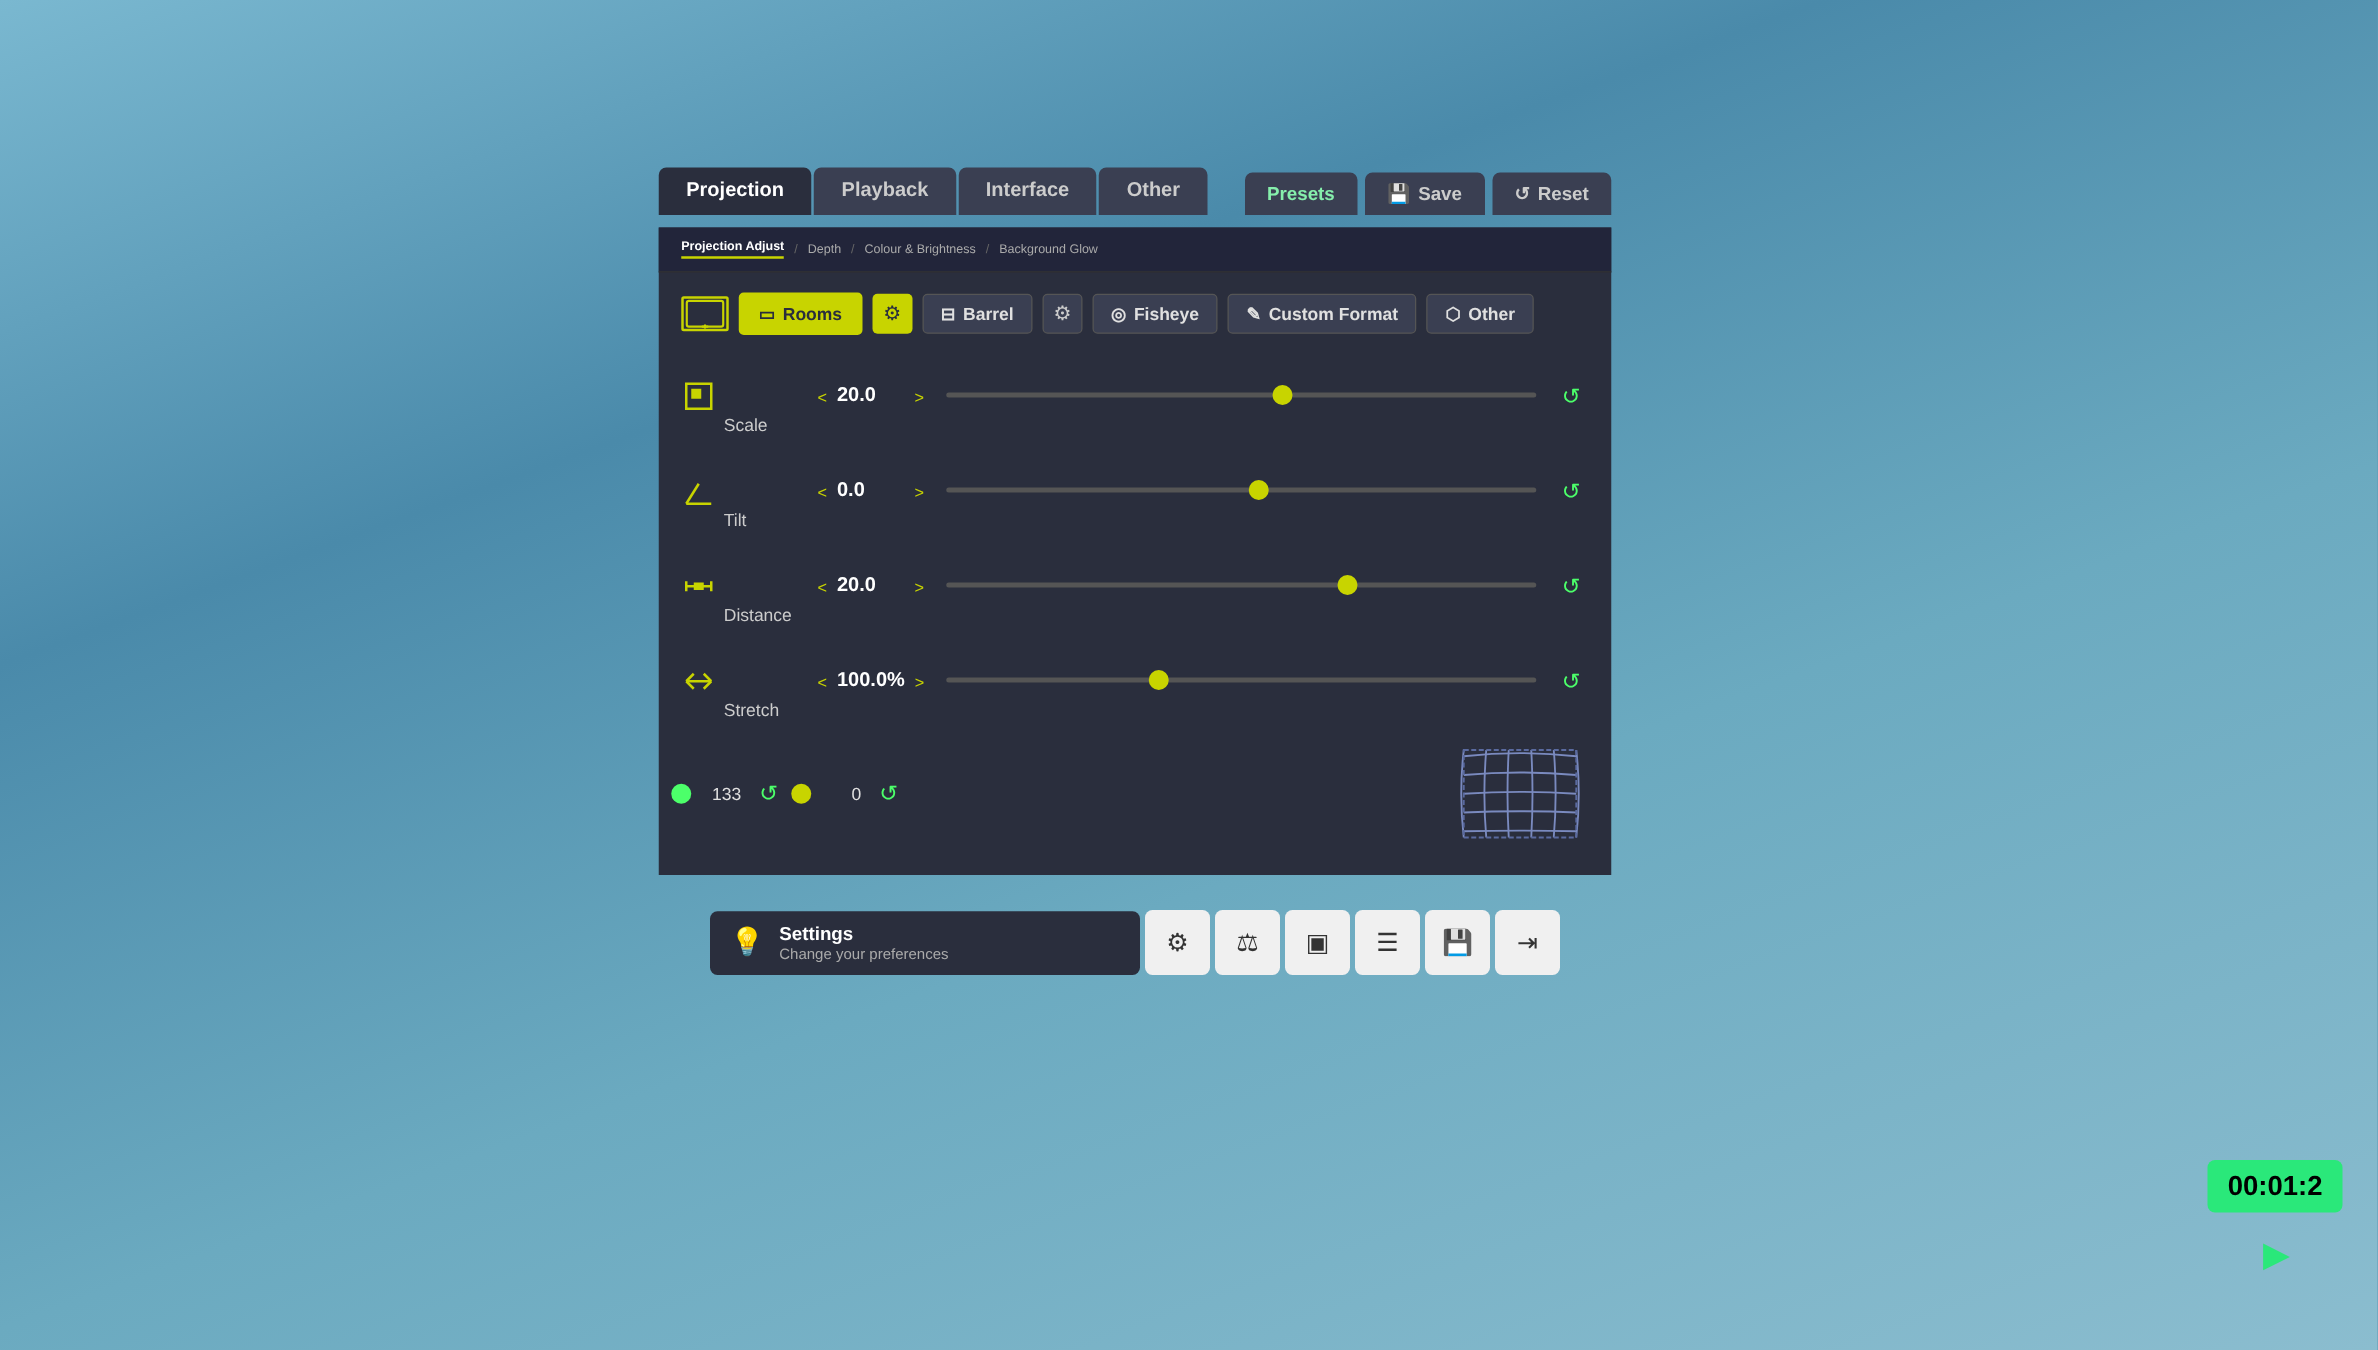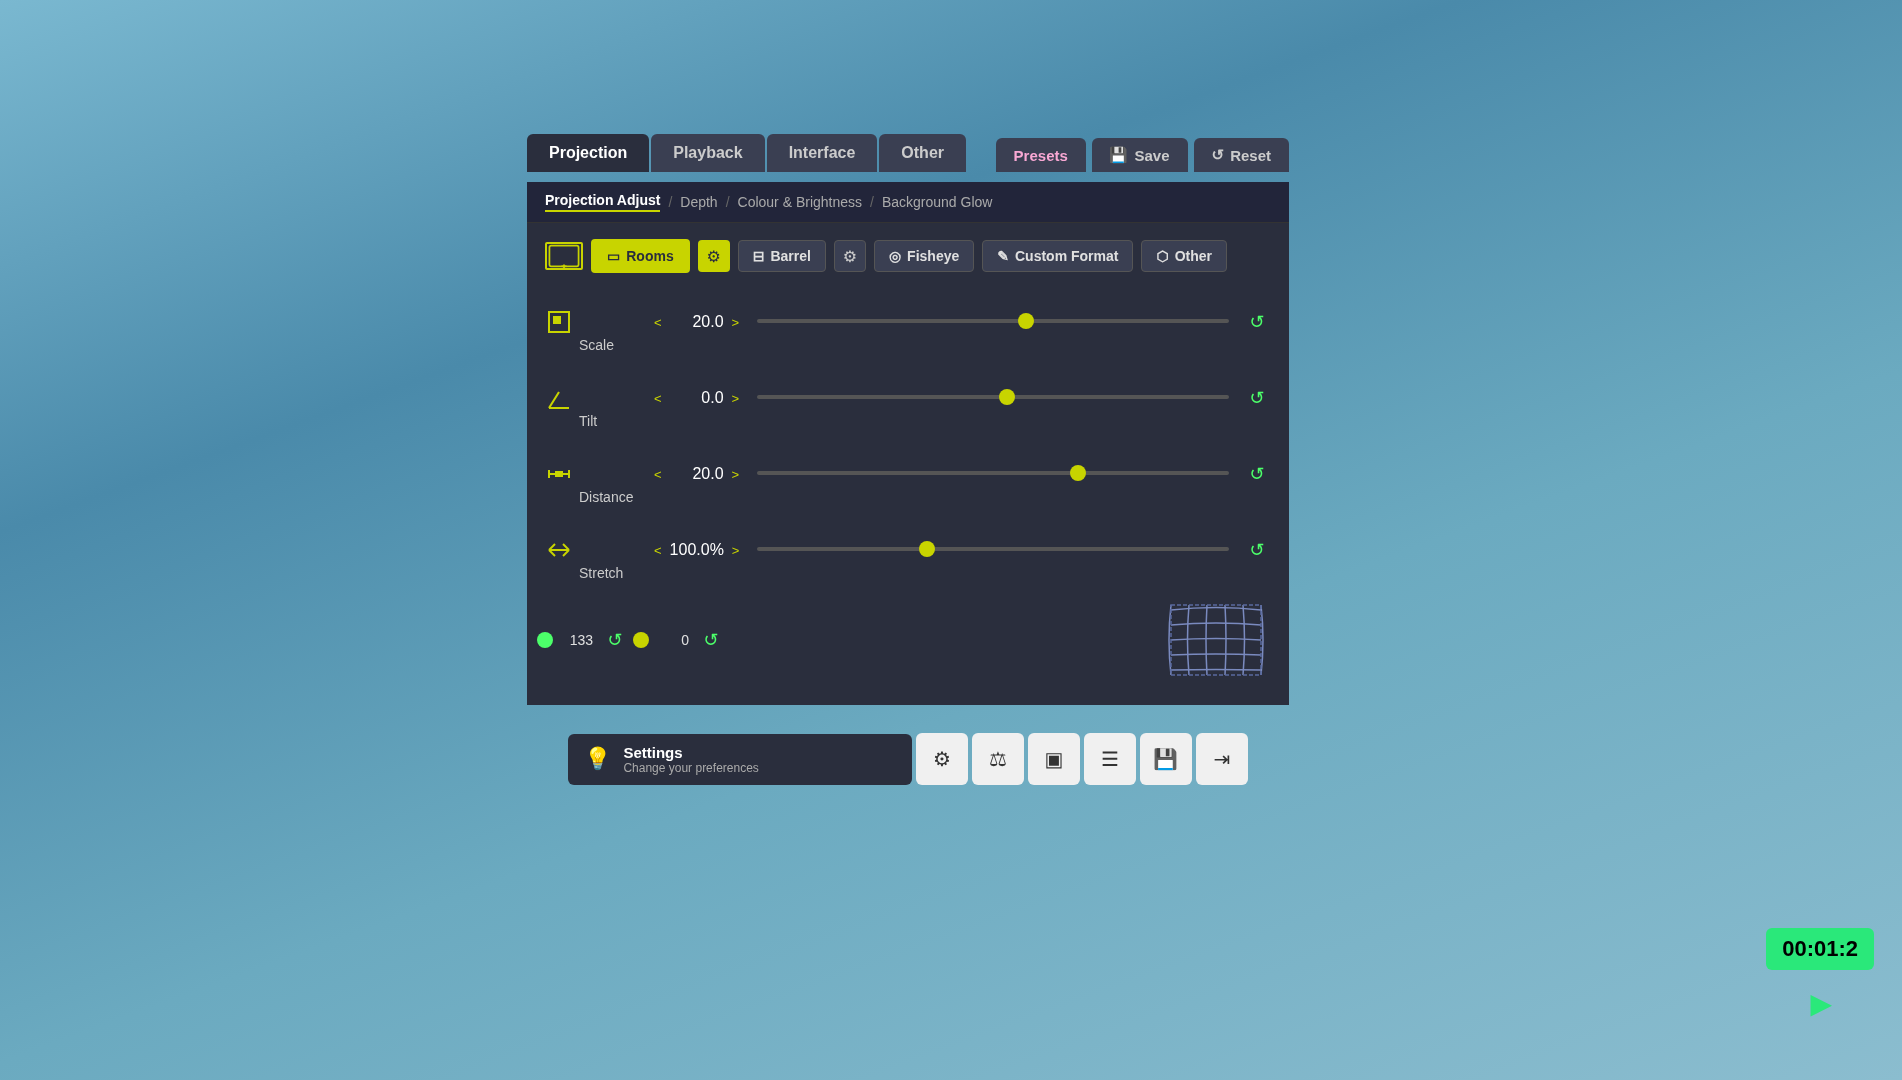--- a/index.html
+++ b/index.html
@@ -72,39 +72,39 @@
       border-radius: 6px 6px 0 0;
       font-size: 15px;
       font-weight: 600;
       cursor: pointer;
       border: none;
       outline: none;
     }
 
     .btn-presets {
       background: #3a3f52;
-      color: #f9a8d4;
+      color: #86efac;
     }
     .btn-save {
       background: #3a3f52;
       color: #ccc;
     }
     .btn-reset {
       background: #3a3f52;
       color: #ccc;
     }
 
     
     .breadcrumb-bar {
       background: #22253a;
       padding: 10px 18px;
       display: flex;
       align-items: center;
       gap: 8px;
-      font-size: 14px;
+      font-size: 10px;
       color: #aaa;
       border-bottom: 1px solid #333;
     }
 
     .breadcrumb-bar .bc-active {
       color: #fff;
       font-weight: 700;
       border-bottom: 2px solid #c8d400;
       padding-bottom: 2px;
     }
@@ -218,23 +218,23 @@
       color: #c8d400;
       font-size: 13px;
       cursor: pointer;
       background: none;
       border: none;
       padding: 2px 4px;
     }
 
     .slider-value {
       min-width: 54px;
-      text-align: right;
+      text-align: left;
       font-size: 16px;
-      font-weight: 400;
+      font-weight: 700;
       color: #fff;
     }
 
     .slider-track-wrap {
       flex: 1;
       position: relative;
       height: 6px;
       margin: 0 8px;
     }
 

